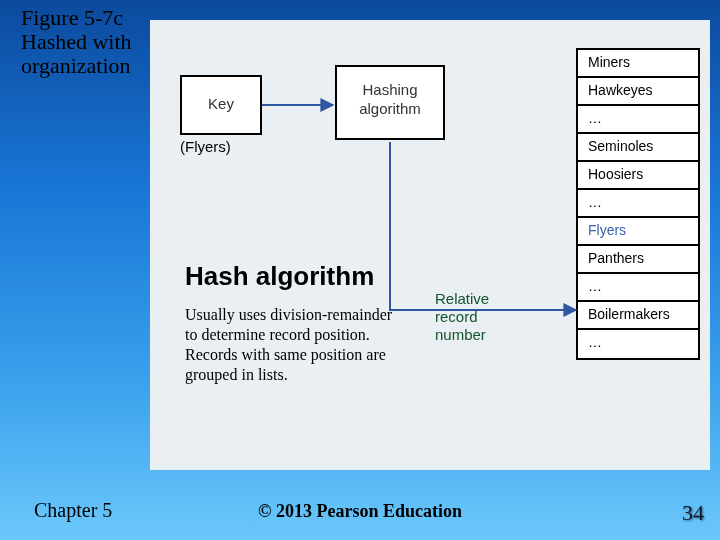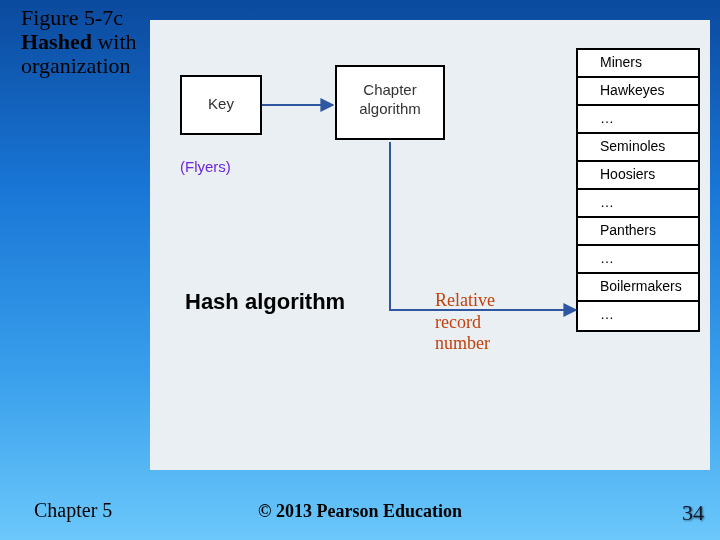--- a/index.html
+++ b/index.html
@@ -11,21 +11,21 @@
     position: relative;
     overflow: hidden;
   }
   .slide-title {
     position: absolute;
     left: 21px; top: 6px;
     width: 150px;
     font-size: 22px;
     line-height: 1.1;
   }
-  .slide-title .bold { font-weight: 700; text-align: center; }
+  .slide-title .bold { font-weight: 400; text-align: center; }
   .canvas {
     position: absolute;
     left: 150px; top: 20px;
     width: 560px; height: 450px;
     background: #e9eff3;
   }
   .key-box {
     position: absolute;
     left: 30px; top: 55px;
     width: 82px; height: 60px;
@@ -35,68 +35,67 @@
     font-family: Arial, sans-serif;
     font-size: 15px;
     padding-top: 18px;
     color: #333;
   }
   .key-example {
     position: absolute;
     left: 30px; top: 118px;
     font-family: Arial, sans-serif;
     font-size: 15px;
-    color: #6d28d9;
-    margin-top: 20px;
+    color: #000000;
   }
   .algo-box {
     position: absolute;
     left: 185px; top: 45px;
     width: 110px; height: 75px;
     border: 2px solid #000;
     background: #fff;
     text-align: center;
     font-family: Arial, sans-serif;
     font-size: 15px;
     padding-top: 14px;
     color: #333;
     line-height: 1.25;
   }
   .rel-label {
     position: absolute;
     left: 285px; top: 270px;
     width: 90px;
-    font-family: Liberation Serif, serif;
-    font-size: 18px;
-    color: #c2410c;
+    font-family: Liberation Sans, sans-serif;
+    font-size: 15px;
+    color: #14532d;
     line-height: 1.2;
   }
   .records {
     position: absolute;
     right: 10px; top: 28px;
     border: 2px solid #000;
     background: #fff;
   }
   .records .cell {
     width: 120px;
     min-height: 28px;
     border-bottom: 2px solid #000;
     font-family: Arial, sans-serif;
     font-size: 14px;
-    padding: 4px 22px;
+    padding: 4px 10px;
     white-space: nowrap;
   }
   .records .cell:last-child { border-bottom: none; }
   .records .cell.highlight { color: #3a5fa8; }
   svg.lines { position: absolute; left: 0; top: 0; width: 560px; height: 450px; pointer-events: none; }
   .hash-heading {
     position: absolute;
-    left: 35px; top: 269px;
+    left: 35px; top: 241px;
     font-family: Arial, Helvetica, sans-serif;
-    font-size: 22px;
+    font-size: 26px;
     font-weight: 700;
   }
   .hash-body {
     position: absolute;
     left: 35px; top: 285px;
     width: 220px;
     font-family: "Times New Roman", serif;
     font-size: 16px;
     line-height: 1.25;
   }
@@ -129,46 +128,48 @@
   <span class="bold">Hashed</span><span> with organization</span>
 </div>
 
 <div class="canvas">
   <div class="key-box">
     <span>Key</span>
   </div>
   <div class="key-example">(Flyers)</div>
 
   <div class="algo-box">
-    <span>Chapter algorithm</span>
+    <span>Hashing algorithm</span>
   </div>
 
   <div class="rel-label">Relative record number</div>
 
   <div class="records" id="records">
       <div class="cell">Miners</div>
       <div class="cell">Hawkeyes</div>
       <div class="cell">…</div>
       <div class="cell">Seminoles</div>
       <div class="cell">Hoosiers</div>
       <div class="cell">…</div>
+      <div class="cell highlight">Flyers</div>
       <div class="cell">Panthers</div>
       <div class="cell">…</div>
       <div class="cell">Boilermakers</div>
       <div class="cell">…</div>
     </div>
 
   <svg class="lines">
     <defs>
       <marker id="arrow" viewBox="0 0 10 10" refX="9" refY="5" markerWidth="7" markerHeight="7" orient="auto-start-reverse">
         <path d="M 0 0 L 10 5 L 0 10 z" fill="#2f56a0"></path>
       </marker>
     </defs>
     <line x1="112" y1="85" x2="183" y2="85" stroke="#2f56a0" stroke-width="2" marker-end="url(#arrow)"></line>
     <path d="M 240 122 L 240 290 L 426 290" fill="none" stroke="#2f56a0" stroke-width="2" marker-end="url(#arrow)"></path>
   </svg>
 
   <div class="hash-heading">Hash algorithm</div>
+  <div class="hash-body">Usually uses division-remainder to determine record position. Records with same position are grouped in lists.</div>
 </div>
 
 <div class="footer-left">Chapter 5</div>
 <div class="footer-center">© 2013 Pearson Education</div>
 <div class="footer-right">34</div>
 
 </body></html>

